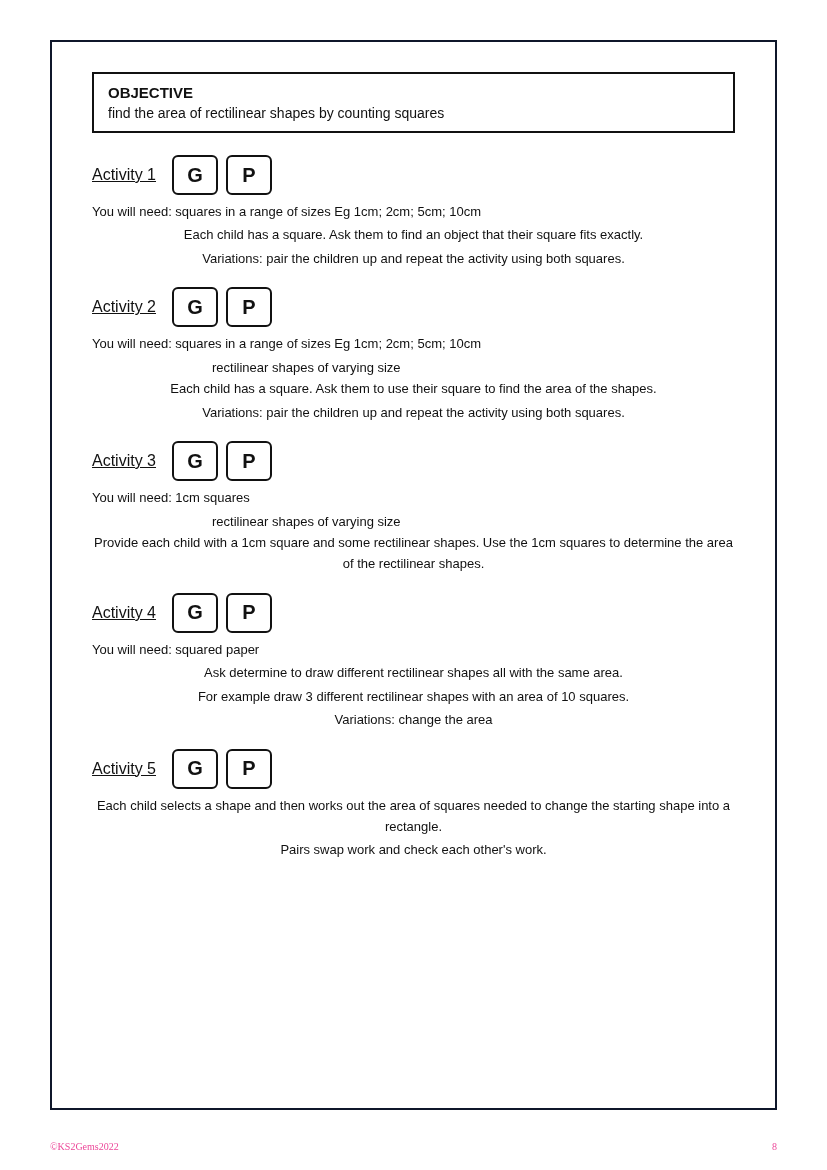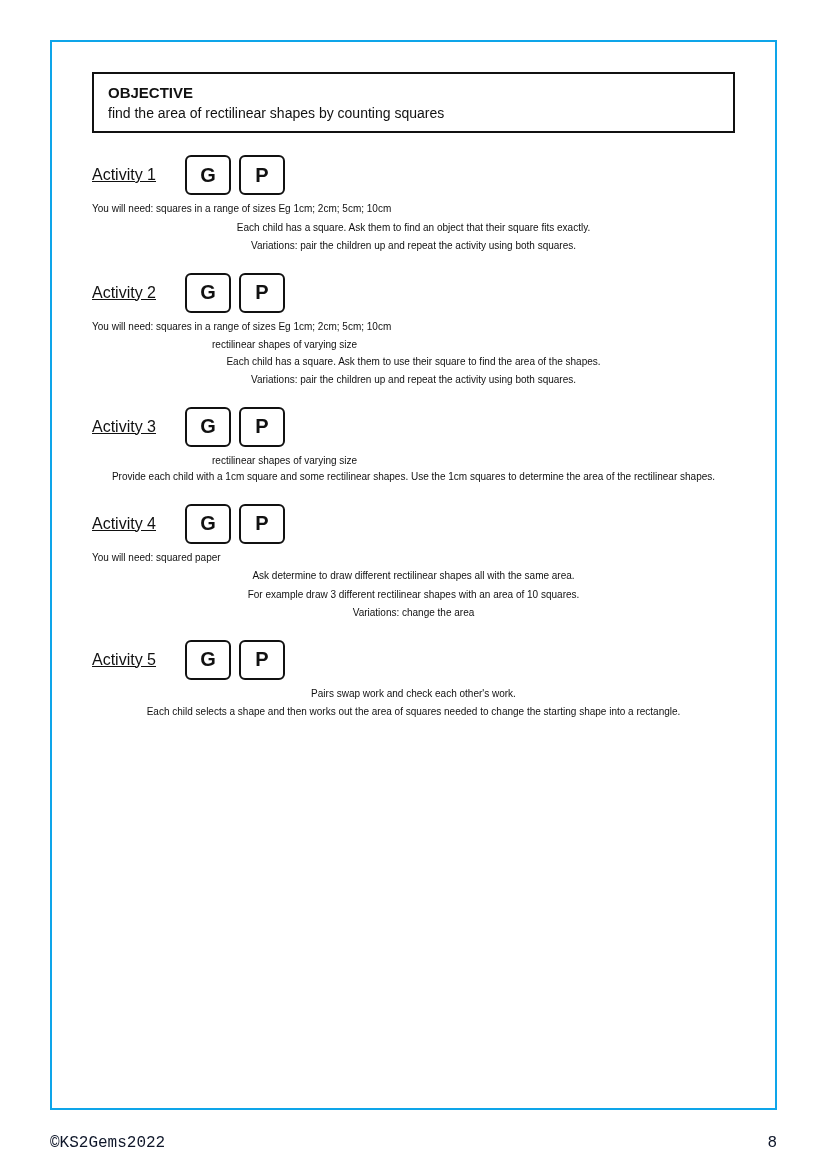--- a/index.html
+++ b/index.html
@@ -12,21 +12,21 @@
       color: #111;
       position: relative;
     }
     .page {
       width: 827px;
       min-height: 1170px;
       padding: 40px 50px 60px 50px;
       position: relative;
     }
     .outer-border {
-      border: 2px solid #0ea5e9;
+      border: 2px solid #0f172a;
       padding: 30px 40px 40px 40px;
       min-height: 1070px;
       position: relative;
     }
     .objective-box {
       border: 2px solid #111;
       padding: 10px 14px;
       margin-bottom: 22px;
       display: inline-block;
       width: 100%;
@@ -41,21 +41,21 @@
       font-family: Arial, sans-serif;
       font-size: 14px;
     }
     .activity-section {
       margin-bottom: 18px;
     }
     .activity-header {
       display: flex;
       align-items: center;
       margin-bottom: 6px;
-      gap: 23px;
+      gap: 10px;
     }
     .activity-label {
       text-decoration: underline;
       font-size: 16px;
       font-weight: normal;
       white-space: nowrap;
     }
     .gp-buttons {
       display: flex;
       gap: 8px;
@@ -68,43 +68,43 @@
       border-radius: 6px;
       display: flex;
       align-items: center;
       justify-content: center;
       font-size: 20px;
       font-weight: bold;
       font-family: Arial, sans-serif;
       background: #fff;
     }
     .activity-body {
-      font-size: 10px;
+      font-size: 13px;
       line-height: 1.65;
     }
     .you-will-need {
       margin-bottom: 2px;
     }
     .indent {
       margin-left: 120px;
     }
     .activity-body p {
       margin-bottom: 2px;
       text-align: center;
     }
     .footer {
       position: absolute;
       bottom: 18px;
       left: 50px;
       right: 50px;
       display: flex;
       justify-content: space-between;
-      font-size: 16px;
-      font-family: Liberation Mono, monospace;
-      color: #0f172a;
+      font-size: 10px;
+      font-family: Liberation Serif, serif;
+      color: #ec4899;
     }
   </style>
 </head>
 <body>
 
 <div class="page">
   <div class="outer-border">
 
     
     <div class="objective-box">
@@ -148,20 +148,21 @@
     
     <div class="activity-section">
       <div class="activity-header">
         <span class="activity-label">Activity 3</span>
         <div class="gp-buttons">
           <div class="gp-btn">G</div>
           <div class="gp-btn">P</div>
         </div>
       </div>
       <div class="activity-body">
+        <div class="you-will-need">You will need:   1cm squares</div>
         <div class="indent">rectilinear shapes of varying size</div>
         <p>Provide each child with a 1cm square and some rectilinear shapes. Use the 1cm squares to determine the area of the rectilinear shapes.</p>
       </div>
     </div>
 
     
     <div class="activity-section">
       <div class="activity-header">
         <span class="activity-label">Activity 4</span>
         <div class="gp-buttons">
@@ -180,22 +181,22 @@
     
     <div class="activity-section">
       <div class="activity-header">
         <span class="activity-label">Activity 5</span>
         <div class="gp-buttons">
           <div class="gp-btn">G</div>
           <div class="gp-btn">P</div>
         </div>
       </div>
       <div class="activity-body">
+        <p>Each child selects a shape and then works out the area of squares needed to change the starting shape into a rectangle.</p>
         <p>Pairs swap work and check each other's work.</p>
-        <p>Each child selects a shape and then works out the area of squares needed to change the starting shape into a rectangle.</p>
       </div>
     </div>
 
   </div>
 
   <div class="footer">
     <span>©KS2Gems2022</span>
     <span>8</span>
   </div>
 </div>

